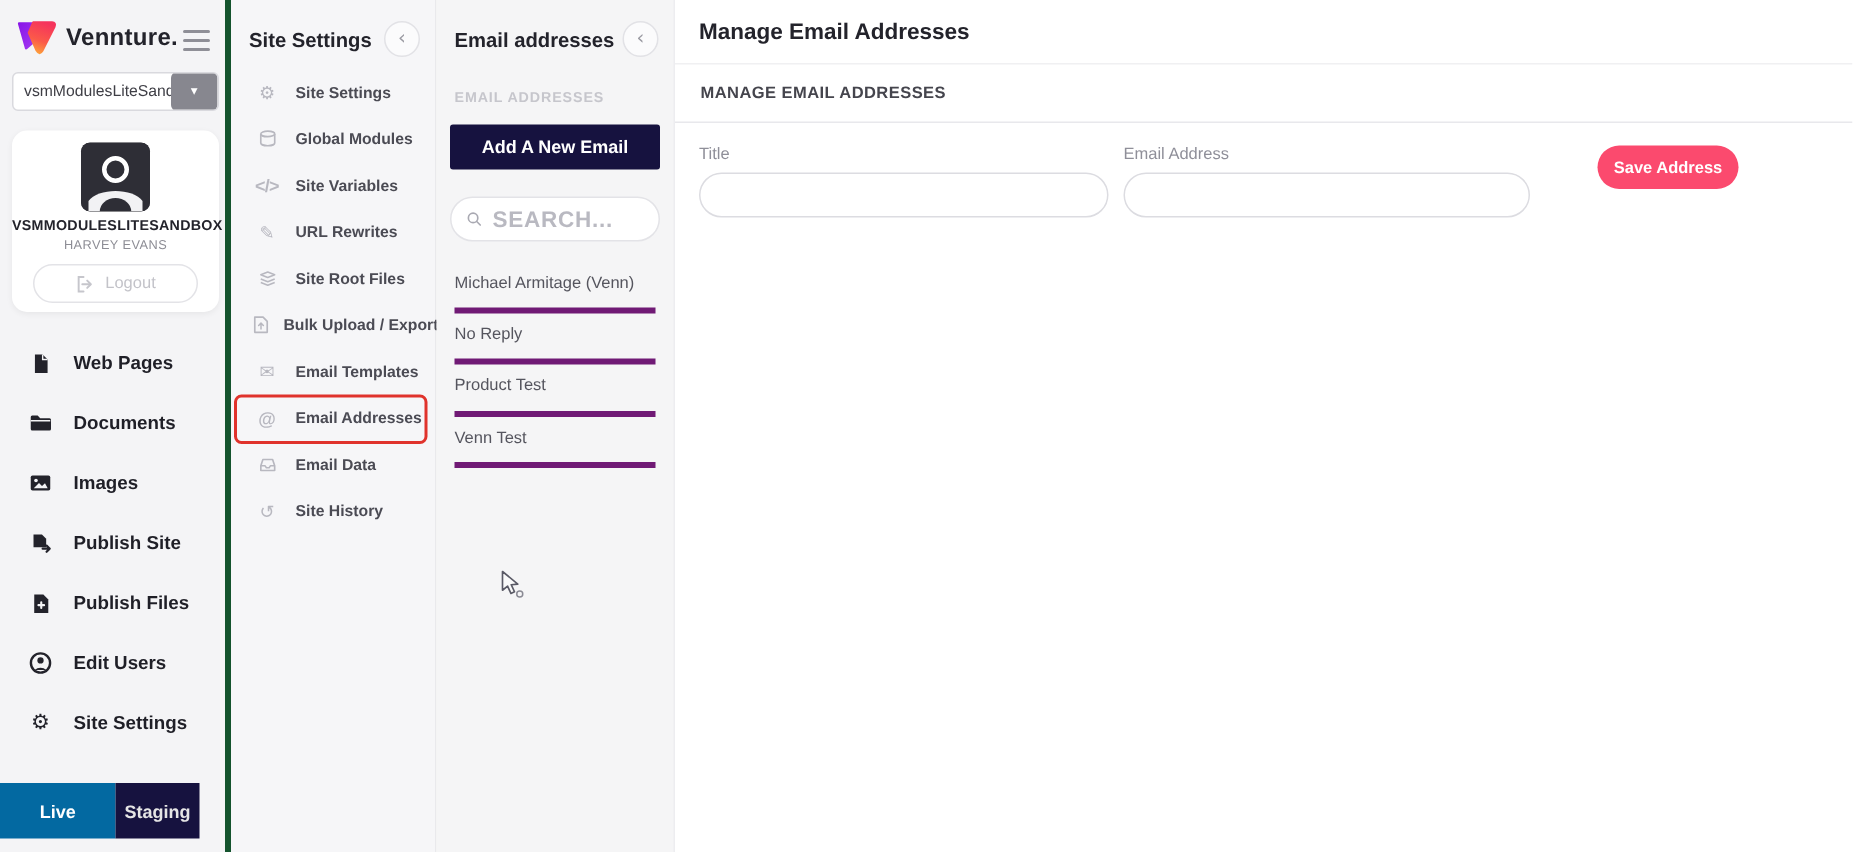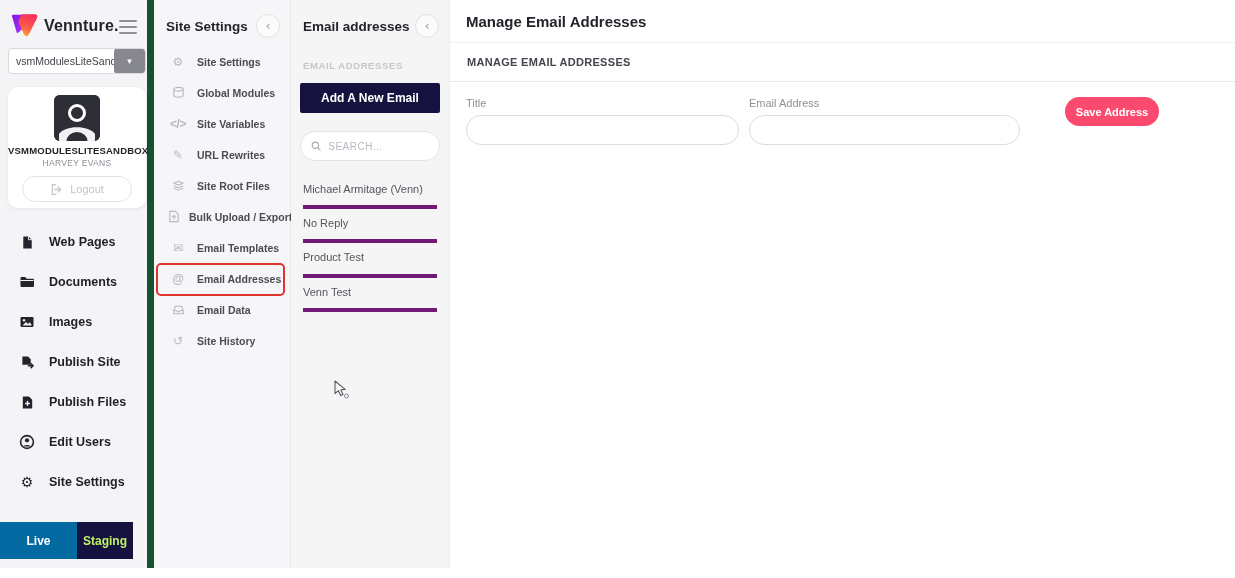--- a/index.html
+++ b/index.html
@@ -2,21 +2,21 @@
 <html><head>
 <meta charset="utf-8">
 <style>
   * { margin:0; padding:0; box-sizing:border-box; }
   html,body { width:1235px; height:578px; background:#fff; overflow:hidden;
               font-family:"Liberation Sans", sans-serif; position:relative; }
   .uni { font-family:"DejaVu Sans", sans-serif; }
 
   
   .sidebar { position:absolute; left:0; top:0; width:154px; height:568px;
-             background:#f4f4f6; border-right:7px solid #14532d; }
+             background:#f4f4f6; border-right:4px solid #14532d; }
   .col2    { position:absolute; left:154px; top:0; width:137px; height:568px;
              background:#f6f6f8; border-right:1px solid #e9e9ec; }
   .col3    { position:absolute; left:291px; top:0; width:159px; height:568px;
              background:#f5f5f6; border-right:1px solid #ededf0; }
   .main    { position:absolute; left:450px; top:0; width:785px; height:578px; background:#fff; }
 
   
   .brand-row { display:flex; align-items:center; padding:13px 10px 0 10px; }
   .brand-name { font-size:16px; font-weight:800; color:#23232b; margin-left:6px; letter-spacing:.2px; }
   .hamburger { margin-left:auto; width:18px; cursor:pointer; padding-top:2px; }
@@ -42,21 +42,21 @@
 
   .nav { position:absolute; left:0; top:222px; width:100%; }
   .nav-item { height:40px; display:flex; align-items:center; padding-left:18px; cursor:pointer; }
   .nav-item .ic { width:18px; display:flex; justify-content:center; }
   .nav-item .lbl { margin-left:13px; font-size:12.5px; font-weight:700; color:#1f1f27; }
   .gear-dark { font-size:14px; color:#23232b; line-height:1; }
 
   .env { position:absolute; left:0; top:522px; width:154px; height:37px; display:flex; }
   .env-live { width:77px; background:#0369a1; color:#fff; font-size:12px; font-weight:800;
               display:flex; align-items:center; justify-content:center; cursor:pointer; }
-  .env-staging { width:56px; background:#16123f; color:#bef264; font-size:12px; font-weight:800;
+  .env-staging { width:56px; background:#16123f; color:#e5e5e5; font-size:12px; font-weight:800;
                  display:flex; align-items:center; justify-content:center; cursor:pointer; }
 
   
   .panel-header { display:flex; align-items:center; padding:14px 10px 0 12px; }
   .panel-title { font-size:13.5px; font-weight:800; color:#23232b; }
   .back-btn { margin-left:auto; width:24px; height:24px; border-radius:50%;
               border:1px solid #e2e2e6; background:#fbfbfc; color:#9a9aa2;
               display:flex; align-items:center; justify-content:center;
               font-size:13px; cursor:pointer; line-height:1; padding-bottom:2px; }
 
@@ -71,21 +71,21 @@
                    border:2px solid #e0332c; border-radius:5px; pointer-events:none; }
 
   
   .section-label { padding:22px 0 0 12px; font-size:9.5px; font-weight:800; color:#c6c6cc; letter-spacing:.6px; }
   .add-btn { margin:12px auto 0 auto; display:block; width:140px; height:30px; background:#16123f;
              color:#fff; font-size:12px; font-weight:700; border:none; border-radius:2px;
              cursor:pointer; font-family:"Liberation Sans", sans-serif; }
   .search-wrap { margin:18px auto 0 auto; width:140px; height:30px; background:#fff;
                  border:1px solid #e3e3e7; border-radius:15px; display:flex; align-items:center; padding:0 10px; }
   .search-wrap input { border:none; outline:none; width:100%; margin-left:7px; background:transparent;
-                       font-size:10px; font-weight:400; letter-spacing:.5px; color:#55555e;
+                       font-size:15px; font-weight:700; letter-spacing:.5px; color:#55555e;
                        font-family:"Liberation Sans", sans-serif; }
   .search-wrap input::placeholder { color:#b9b9c1; opacity:1; }
   .email-list { margin:18px 12px 0 12px; }
   .email-item { padding:8px 0 9px 0; font-size:11px; color:#55555e; border-bottom:4px solid #701a75;
                 line-height:1.2; cursor:pointer; }
   .email-item:first-child { padding-top:4px; }
 
   
   .main-titlebar { height:43px; border-bottom:1px solid #f0f0f2; display:flex; align-items:center; padding-left:16px; }
   .main-title { font-size:15px; font-weight:800; color:#23232b; }

